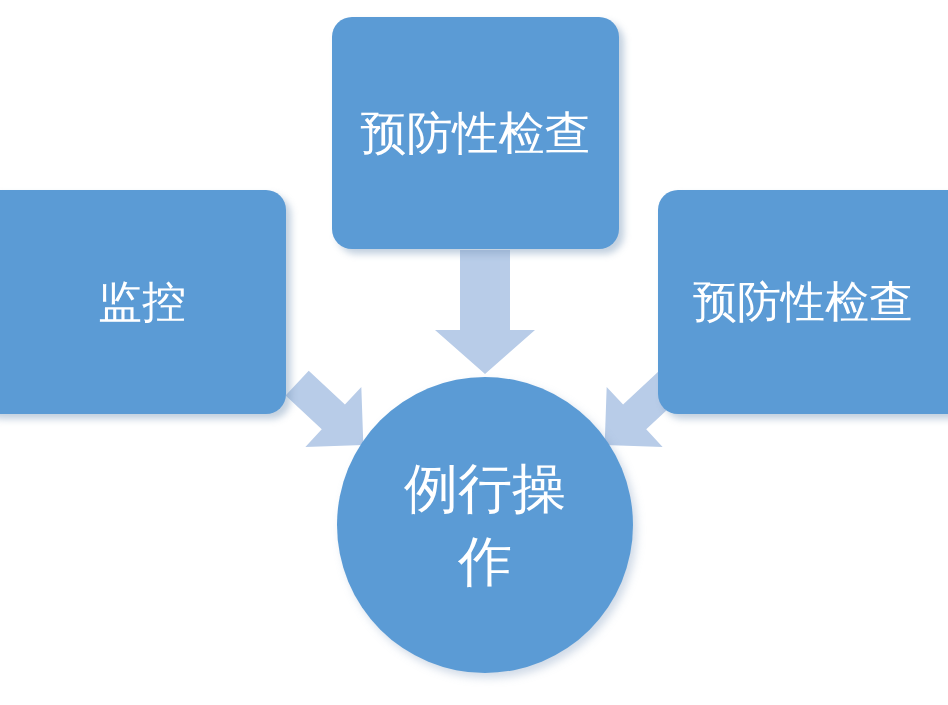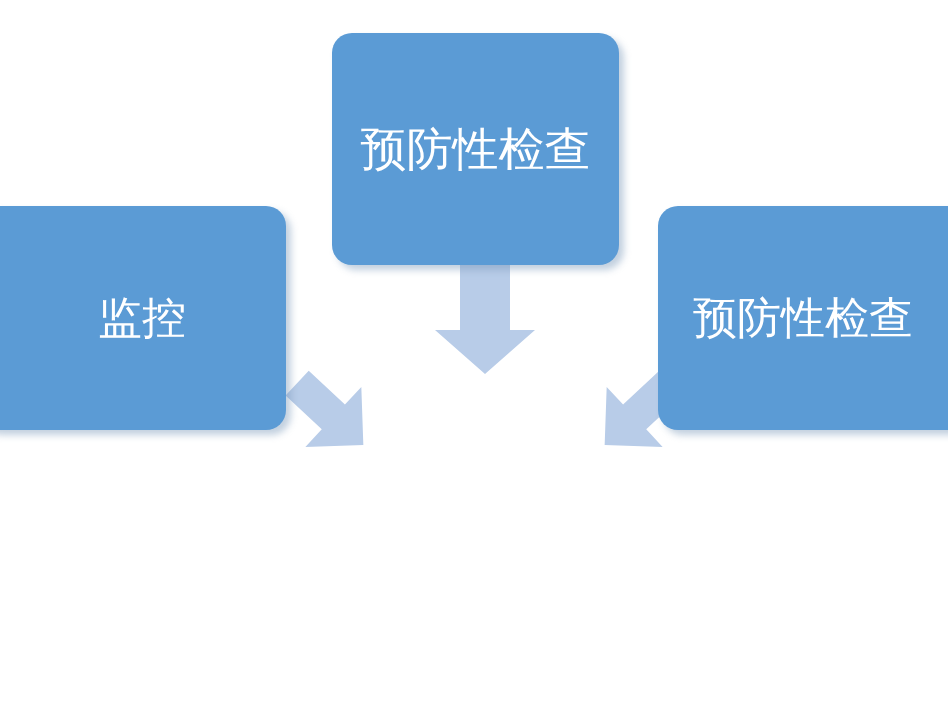--- a/index.html
+++ b/index.html
@@ -21,21 +21,20 @@
   .node {
     position: absolute;
     box-sizing: border-box;
     display: flex;
     align-items: center;
     justify-content: center;
     color: #ffffff;
     text-align: center;
     line-height: 1.15;
     user-select: none;
-    margin-top: 16px;
   }
   .box {
     border-radius: 20px;
     background: #5B9BD5;
     box-shadow: 5px 5px 7px rgba(120,150,185,0.45);
   }
   .circle {
     border-radius: 50%;
     background: #5B9BD5;
     box-shadow: 4px 5px 8px rgba(120,150,185,0.35);
@@ -98,14 +97,17 @@
   </div>
 
   <div id="node-monitoring" class="node box" style="background: rgb(91, 155, 213); color: rgb(255, 255, 255);">
     <span>监控</span>
   </div>
 
   <div id="node-routine-task" class="node box" style="background: rgb(91, 155, 213); color: rgb(255, 255, 255);">
     <span>预防性检查</span>
   </div>
 
+  <div id="node-routine-operation" class="node circle" style="background: rgb(91, 155, 213); color: rgb(255, 255, 255);">
+    <span>例行操作</span>
+  </div>
 
 </div>
 
 </body></html>

